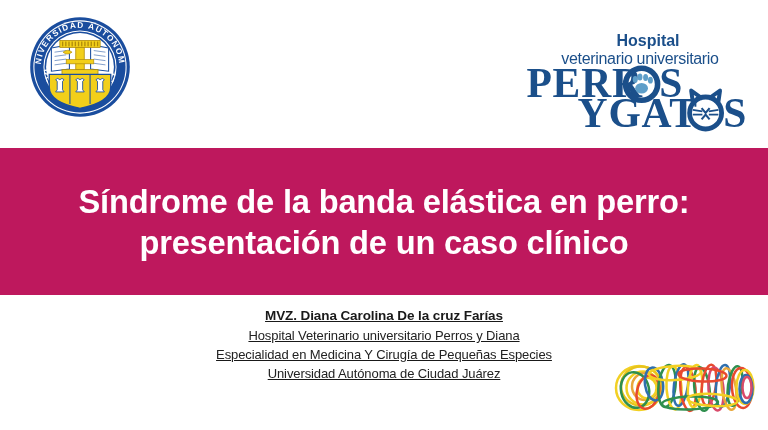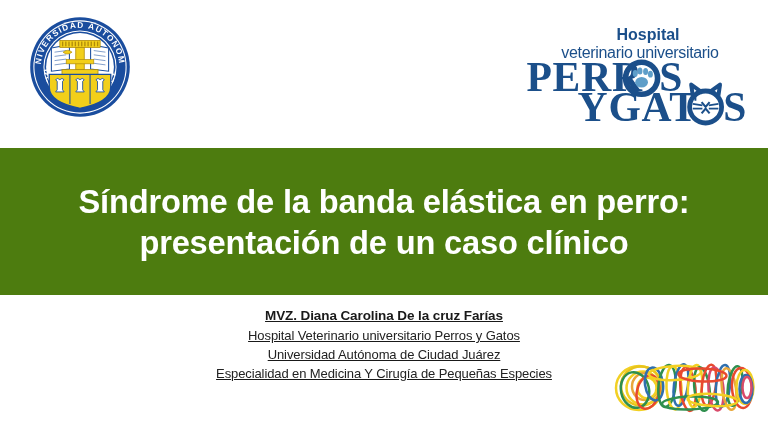--- a/index.html
+++ b/index.html
@@ -32,32 +32,32 @@
   .uacj-seal {
     position: absolute;
     left: 27px; top: 14px;
     width: 106px; height: 106px;
   }
   .uacj-seal svg { display: block; width: 106px; height: 106px; }
 
   
   .hvu-logo {
     position: absolute;
-    left: 520px; top: 22px;
+    left: 520px; top: 28px;
     width: 240px; height: 106px;
   }
   .hvu-logo svg { display: block; width: 240px; height: 106px; }
 
   
   .title-band {
     position: absolute;
     left: 0; top: 148px;
     width: 768px;
     height: 147px;
-    background: #4d7c0f;
+    background: #be185d;
     display: flex;
     align-items: center;
     justify-content: center;
   }
   .title-text {
     width: 722px;
     text-align: center;
     color: #ffffff;
     font-family: "Liberation Sans", sans-serif;
     font-weight: bold;
@@ -229,23 +229,23 @@
       </svg>
     </div>
   </div>
 
   <div class="title-band">
     <div class="title-text">Síndrome de la banda elástica en perro: presentación de un caso clínico</div>
   </div>
 
   <div class="author-block">
     <div class="author-name">MVZ. Diana Carolina De la cruz Farías</div>
-    <div class="author-line">Hospital Veterinario universitario  Perros y Gatos</div>
+    <div class="author-line">Hospital Veterinario universitario  Perros y Diana</div>
+    <div class="author-line">Especialidad en Medicina Y Cirugía de Pequeñas Especies</div>
     <div class="author-line">Universidad Autónoma de Ciudad Juárez</div>
-    <div class="author-line">Especialidad en Medicina Y Cirugía de Pequeñas Especies</div>
   </div>
 
   <div class="rubber-bands">
     <svg viewBox="0 0 336 164" xmlns="http://www.w3.org/2000/svg" aria-hidden="true">
       <rect width="336" height="164" fill="#ffffff"></rect>
       <g fill="none" stroke-width="5">
 
         <ellipse cx="78" cy="96" rx="46" ry="44" stroke="#f2d024"></ellipse>
         <ellipse cx="82" cy="92" rx="40" ry="39" stroke="#e8c41c"></ellipse>
         <ellipse cx="86" cy="96" rx="33" ry="33" stroke="#f2d024"></ellipse>

